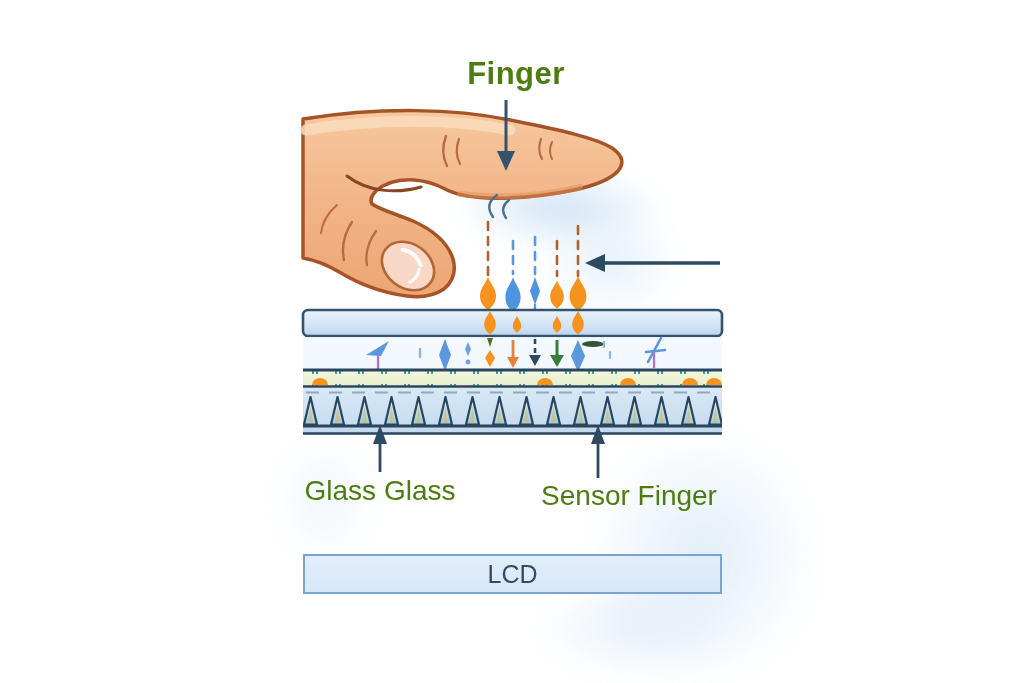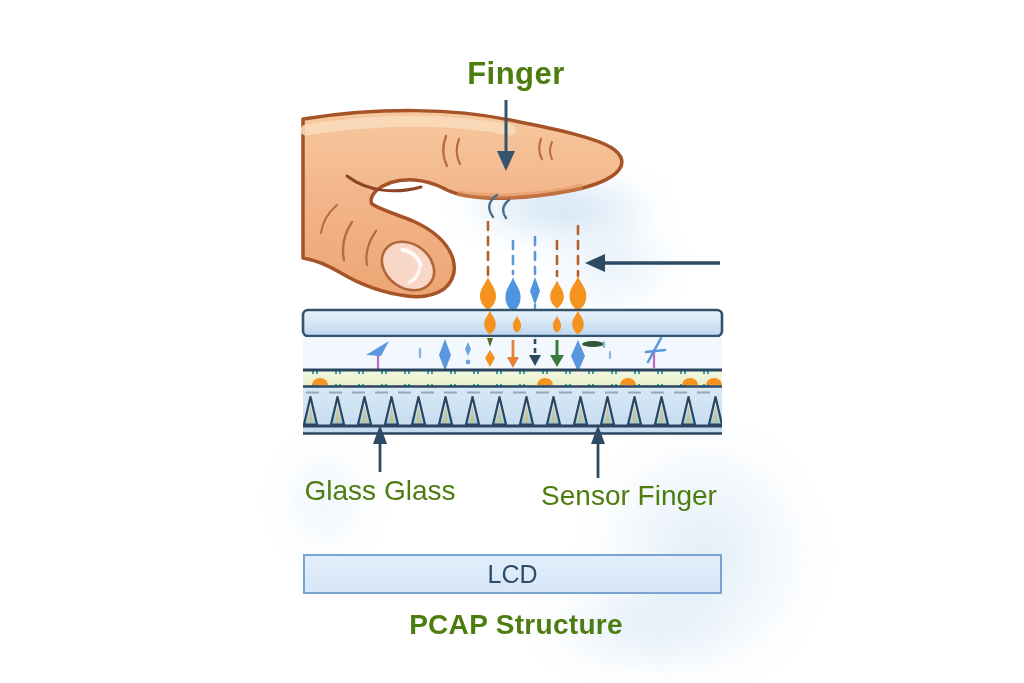--- a/index.html
+++ b/index.html
@@ -231,15 +231,14 @@
   <div class="label finger-label">Finger</div>
 
   <div class="label cover-glass-label">Glass Glass</div>
 
   <div class="label sensor-layer-label">Sensor Finger</div>
 
   <div class="lcd-box">
     <div class="lcd-text">LCD</div>
   </div>
 
-  <div class="label pcap-title">PCAP Structure</div>
 
 </div>
 
 </body></html>

